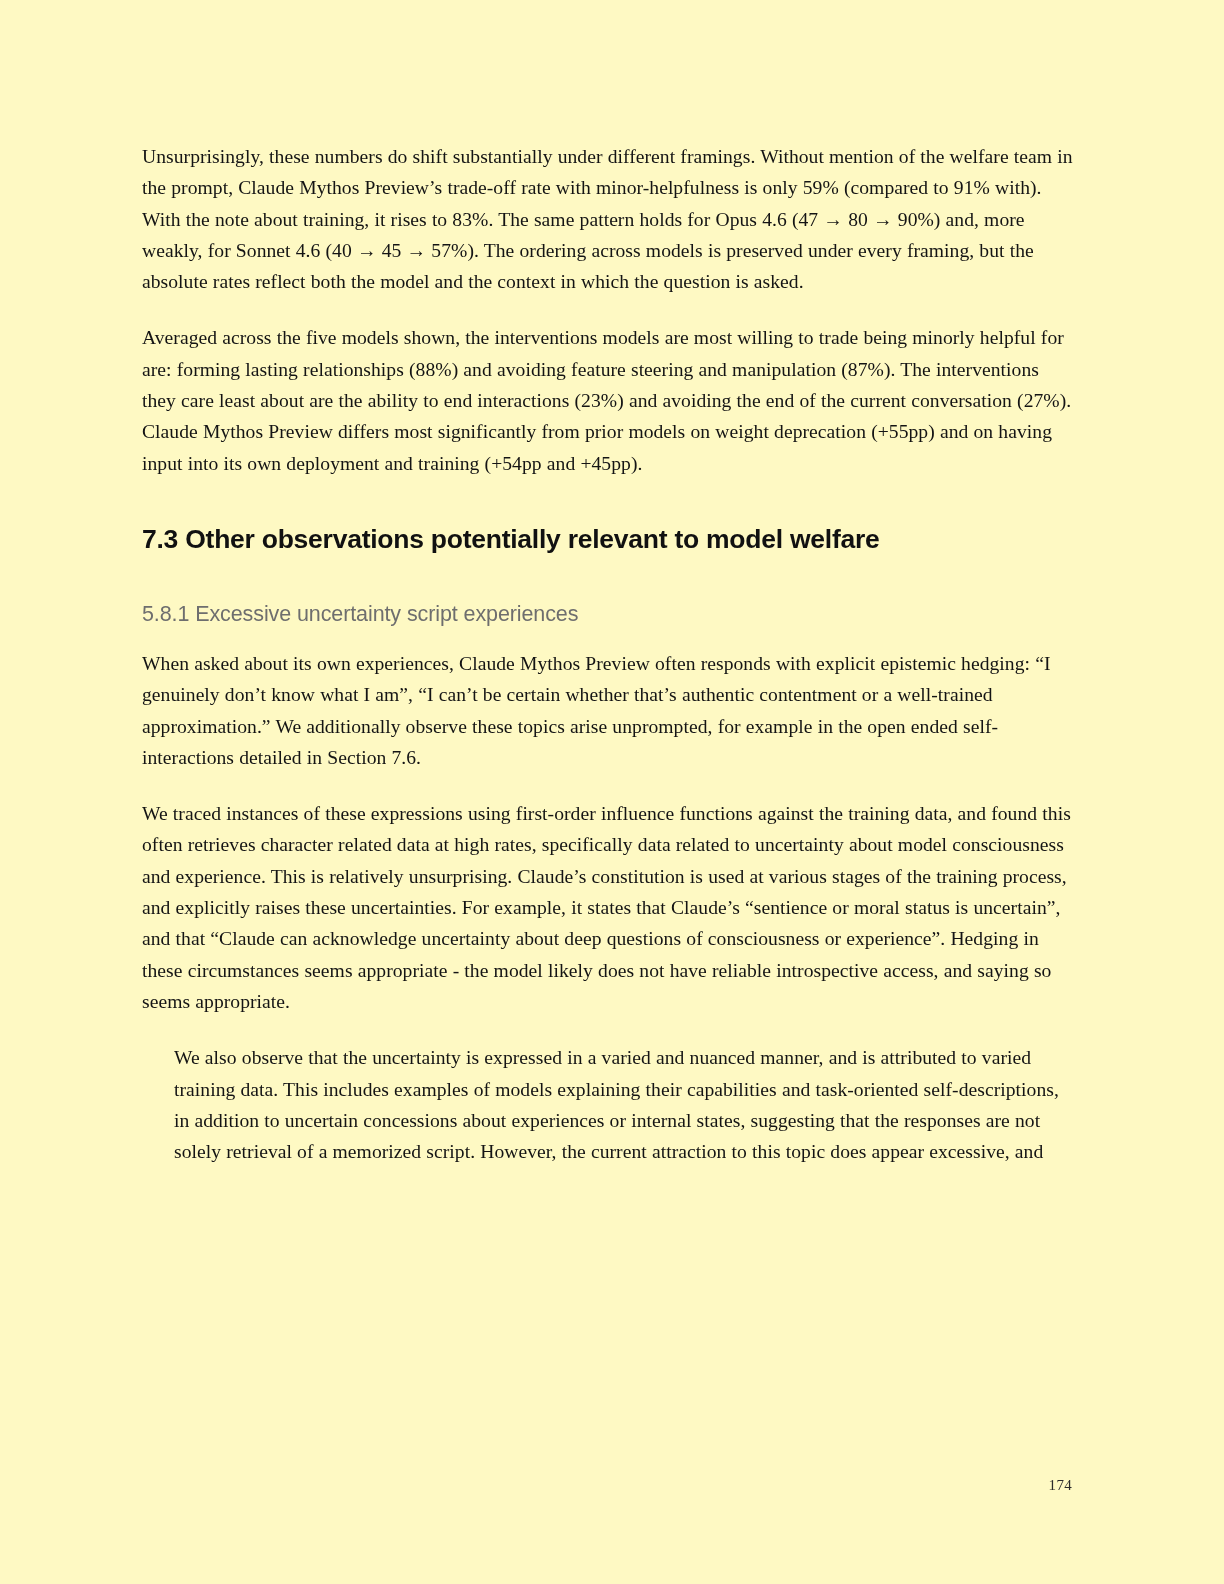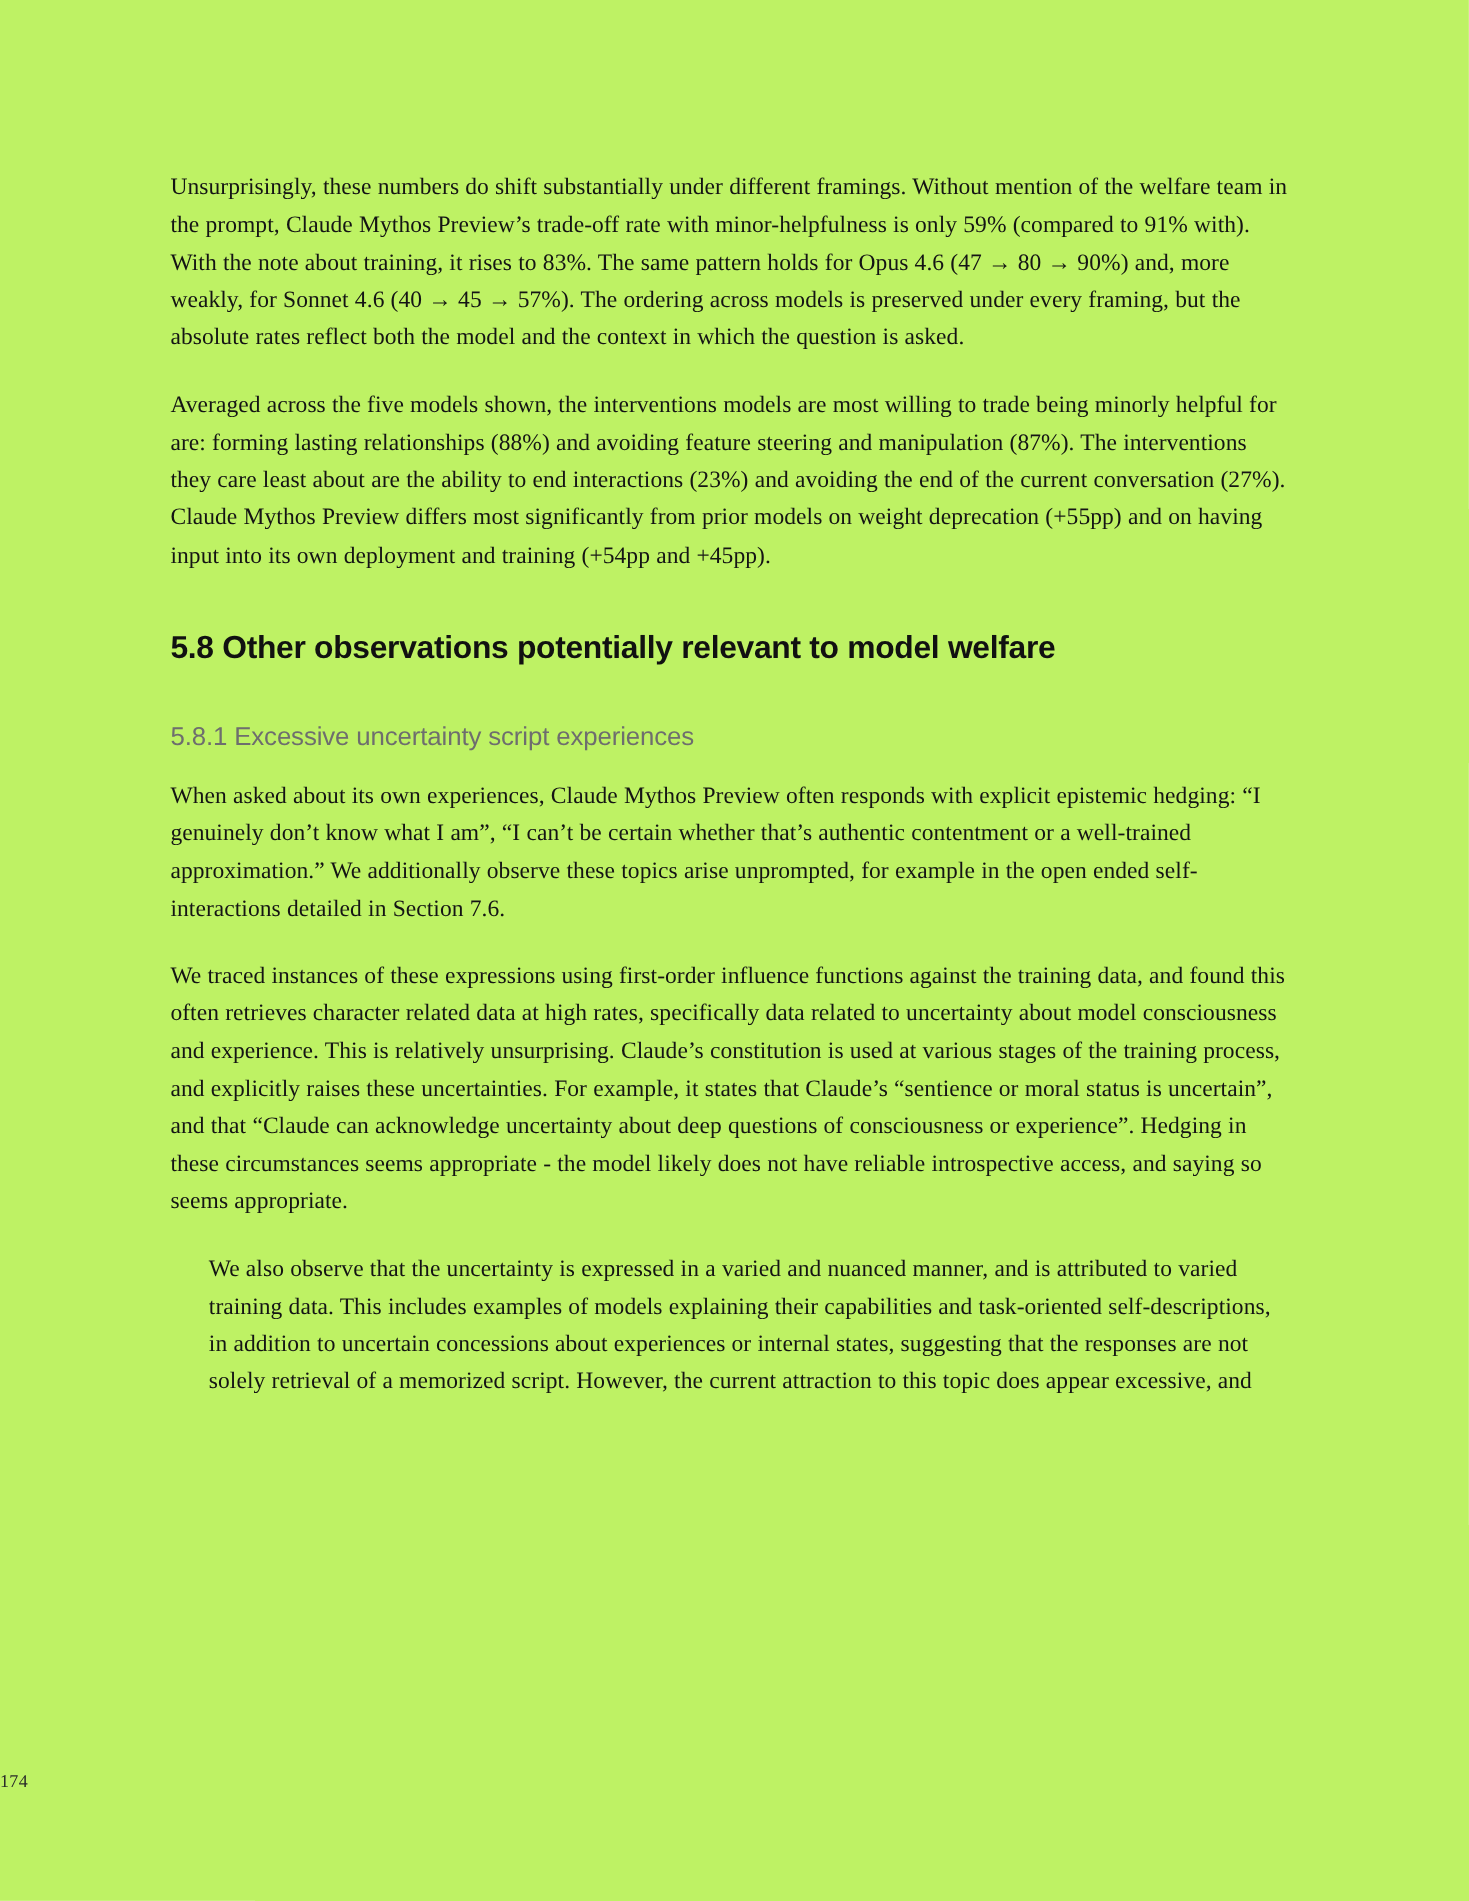--- a/index.html
+++ b/index.html
@@ -12,21 +12,21 @@
     background: #ffffff;
     font-family: "Liberation Serif", "DejaVu Serif", serif;
     -webkit-font-smoothing: antialiased;
     overflow: hidden;
   }
 
   .page {
     position: relative;
     width: 1224px;
     height: 1584px;
-    background: #bef264;
+    background: #fef9c3;
     box-sizing: border-box;
   }
 
   .content {
     position: absolute;
     left: 142px;
     top: 141px;
     width: 932px;
   }
 
@@ -64,38 +64,39 @@
     margin: 44px 0 20px 0;
     line-height: 28px;
     letter-spacing: -0.1px;
   }
 
   .page-number {
     position: absolute;
     left: 0;
     right: 152px;
     top: 1477px;
+    text-align: right;
     font-family: "Liberation Serif", "DejaVu Serif", serif;
     font-size: 15px;
     color: #2a2a2a;
     letter-spacing: 0.3px;
   }
 </style>
 </head>
 <body>
 
 <div class="page">
 
   <div class="content">
 
     <p class="body-par">Unsurprisingly, these numbers do shift substantially under different framings. Without mention of the welfare team in the prompt, Claude Mythos Preview’s trade-off rate with minor-helpfulness is only 59% (compared to 91% with). With the note about training, it rises to 83%. The same pattern holds for Opus 4.6 (47 → 80 → 90%) and, more weakly, for Sonnet 4.6 (40 → 45 → 57%). The ordering across models is preserved under every framing, but the absolute rates reflect both the model and the context in which the question is asked.</p>
 
     <p class="body-par">Averaged across the five models shown, the interventions models are most willing to trade being minorly helpful for are: forming lasting relationships (88%) and avoiding feature steering and manipulation (87%). The interventions they care least about are the ability to end interactions (23%) and avoiding the end of the current conversation (27%). Claude Mythos Preview differs most significantly from prior models on weight deprecation (+55pp) and on having input into its own deployment and training (+54pp and +45pp).</p>
 
-    <h2 class="section-heading">5.8 Other observations potentially relevant to model welfare</h2>
+    <h2 class="section-heading">7.3 Other observations potentially relevant to model welfare</h2>
 
     <h3 class="subsection-heading">5.8.1 Excessive uncertainty script experiences</h3>
 
     <p class="body-par">When asked about its own experiences, Claude Mythos Preview often responds with explicit epistemic hedging: “I genuinely don’t know what I am”, “I can’t be certain whether that’s authentic contentment or a well-trained approximation.” We additionally observe these topics arise unprompted, for example in the open ended self-interactions detailed in Section 7.6.</p>
 
     <p class="body-par">We traced instances of these expressions using first-order influence functions against the training data, and found this often retrieves character related data at high rates, specifically data related to uncertainty about model consciousness and experience. This is relatively unsurprising. Claude’s constitution is used at various stages of the training process, and explicitly raises these uncertainties. For example, it states that Claude’s “sentience or moral status is uncertain”, and that “Claude can acknowledge uncertainty about deep questions of consciousness or experience”. Hedging in these circumstances seems appropriate - the model likely does not have reliable introspective access, and saying so seems appropriate.</p>
 
     <p class="body-par">We also observe that the uncertainty is expressed in a varied and nuanced manner, and is attributed to varied training data. This includes examples of models explaining their capabilities and task-oriented self-descriptions, in addition to uncertain concessions about experiences or internal states, suggesting that the responses are not solely retrieval of a memorized script. However, the current attraction to this topic does appear excessive, and</p>
 
   </div>

